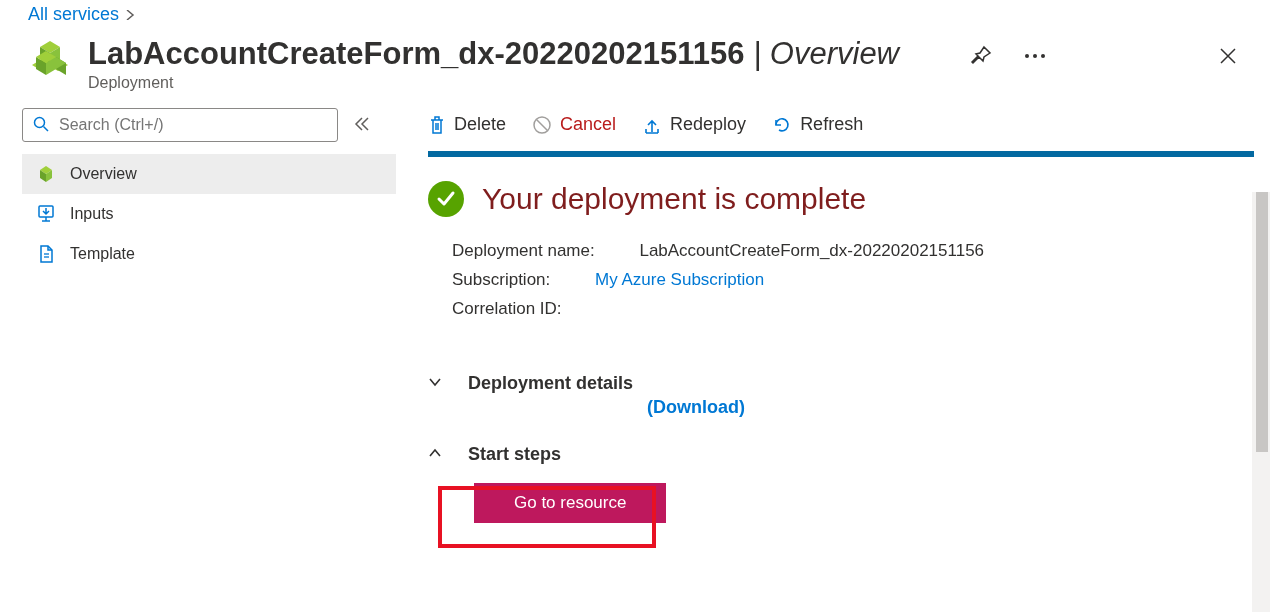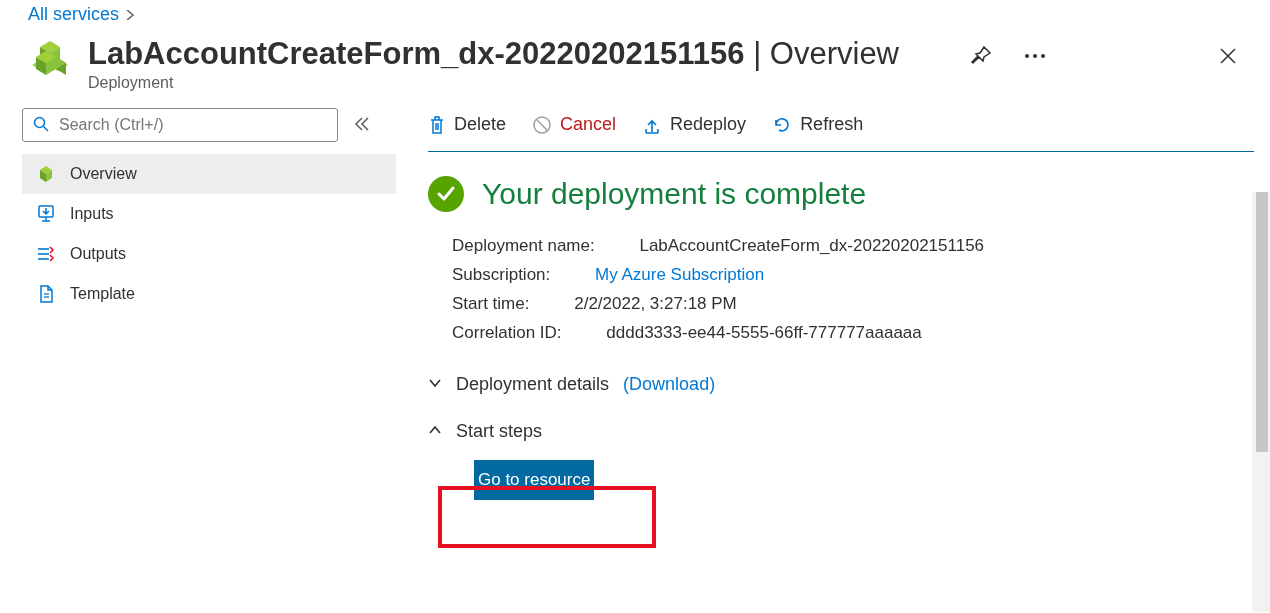--- a/index.html
+++ b/index.html
@@ -13,54 +13,54 @@
     height: 613px;
     overflow: hidden;
   }
   .breadcrumb { padding: 4px 28px 4px; display:flex; align-items:center; gap:6px; }
   .breadcrumb a { color:#0078d4; text-decoration:none; font-size:18px; }
   .chev { color:#605e5c; font-size:14px; }
   .header { padding: 6px 28px 14px; display:flex; align-items:flex-start; gap:16px; }
   .resource-icon { width:44px; height:44px; flex:none; }
   .title-block { flex:1 1 auto; }
   h1 { margin:0; font-size:31px; font-weight:600; color:#323130; line-height:1.2; }
-  .ov { font-weight:400; }
+  .ov { font-weight:400;font-style:italic; }
   .subtitle { font-size:16px; color:#605e5c; margin-top:2px; }
   .header-actions { display:flex; align-items:center; gap:24px; padding-top:6px; }
   .icon-btn { background:none; border:none; cursor:pointer; padding:4px; color:#323130; }
   .icon-btn svg { display:block; }
   .body { display:flex; height:calc(613px - 130px); }
   .sidebar { width:396px; flex:none; padding:2px 0 0 22px; position:relative; }
   .search-wrap { display:flex; align-items:center; gap:14px; padding-right:24px; margin-bottom:12px; }
   .search { display:flex; align-items:center; border:1px solid #8a8886; border-radius:3px; padding:4px 10px; flex:1; height:34px; }
   .search input { border:none; outline:none; font-size:16px; flex:1; color:#ec4899; }
   .collapse-btn { background:none; border:none; cursor:pointer; color:#605e5c; font-size:18px; padding:2px; }
   .nav-item { display:flex; align-items:center; gap:14px; padding:10px 20px 10px 14px; cursor:pointer; font-size:16px; }
   .nav-item.active { background:#ededed; }
   .nav-icon { width:20px; height:20px; flex:none; }
   .main { flex:1; padding:2px 16px 0 32px; position:relative; }
-  .toolbar { display:flex; align-items:center; gap:26px; padding:6px 0 16px; border-bottom:1px solid #0369a1; }
+  .toolbar { display:flex; align-items:center; gap:26px; padding:6px 0 16px; border-bottom:6px solid #0369a1; }
   .tool { display:flex; align-items:center; gap:8px; font-size:18px; color:#323130; cursor:pointer; }
   .tool.disabled { color:#b91c1c; cursor:default; }
   .tool .ic { color:#0078d4; display:flex; }
   .tool.disabled .ic { color:#a19f9d; }
   .content { padding:24px 0 0 0; }
   .status-row { display:flex; align-items:center; gap:18px; margin-bottom:20px; }
   .check { width:36px; height:36px; border-radius:50%; background:#57a300; display:flex; align-items:center; justify-content:center; flex:none; }
-  .status-title { font-size:30px; font-weight:400; color:#15803d; }
+  .status-title { font-size:30px; font-weight:400; color:#7f1d1d; }
   .details { margin-left:24px; font-size:17px; line-height:1.7; }
   .details .row { display:flex; gap:20px; }
   .details .lbl { color:#323130; }
   .details .val { color:#323130; }
   .details .link { color:#0078d4; cursor:pointer; }
   .section { margin-top:26px; display:flex; align-items:center; gap:14px; font-size:18px; }
   .section .caret { color:#323130; cursor:pointer; }
-  .section .title { font-weight:400; }
-  .section .dl { color:#0078d4; cursor:pointer; font-weight:400; }
-  .primary-btn { margin-top:18px; margin-left:46px; background:#0369a1; color:#fff; border:none; font-size:17px; padding:10px 4px; cursor:pointer; }
+  .section .title { font-weight:700;margin-left:12px; }
+  .section .dl { color:#0078d4; cursor:pointer; font-weight:700;margin-top:47px; }
+  .primary-btn { margin-top:18px; margin-left:46px; background:#be185d; color:#fff; border:none; font-size:17px; padding:10px 40px; cursor:pointer; }
   .highlight-box { position:absolute; border:4px solid #e81123; pointer-events:none; }
   .scrollbar { position:absolute; right:0; top:192px; width:18px; height:420px; background:#f3f2f1; }
   .scroll-thumb { position:absolute; right:2px; top:0; width:12px; height:260px; background:#c8c6c4; }
 </style>
 </head>
 <body>
 
 <div class="breadcrumb">
   <a href="#">All services</a>
   <span class="chev">
@@ -148,32 +148,20 @@
             <line x1="10" y1="13" x2="10" y2="17" stroke="#0078d4" stroke-width="1.5"></line>
             <line x1="6" y1="17" x2="14" y2="17" stroke="#0078d4" stroke-width="1.5"></line>
             <path d="M10 4 L10 9 M7 7 L10 10 L13 7" fill="none" stroke="#0078d4" stroke-width="1.5"></path>
           </svg>
       </span>
       <span>Inputs</span>
     </div>
     <div class="nav-item">
       <span class="nav-icon">
         <svg width="20" height="20" viewBox="0 0 20 20">
-          <line x1="2" y1="5" x2="13" y2="5" stroke="#0078d4" stroke-width="1.6"></line>
-          <line x1="2" y1="10" x2="13" y2="10" stroke="#0078d4" stroke-width="1.6"></line>
-          <line x1="2" y1="15" x2="13" y2="15" stroke="#0078d4" stroke-width="1.6"></line>
-          <polyline points="14,3 17,6 14,9" fill="none" stroke="#e81123" stroke-width="1.6"></polyline>
-          <polyline points="14,11 17,14 14,17" fill="none" stroke="#e81123" stroke-width="1.6"></polyline>
-        </svg>
-      </span>
-      <span>Outputs</span>
-    </div>
-    <div class="nav-item">
-      <span class="nav-icon">
-        <svg width="20" height="20" viewBox="0 0 20 20">
             <path d="M5 2 L12 2 L16 6 L16 18 L5 18 Z" fill="none" stroke="#0078d4" stroke-width="1.5"></path>
             <path d="M12 2 L12 6 L16 6" fill="none" stroke="#0078d4" stroke-width="1.5"></path>
             <line x1="8" y1="10" x2="13" y2="10" stroke="#0078d4" stroke-width="1.3"></line>
             <line x1="8" y1="13" x2="13" y2="13" stroke="#0078d4" stroke-width="1.3"></line>
           </svg>
       </span>
       <span>Template</span>
     </div>
   </div>
 
@@ -220,22 +208,21 @@
         <div class="check">
           <svg width="22" height="22" viewBox="0 0 22 22">
               <path d="M4 11 L9 16 L18 5" fill="none" stroke="#fff" stroke-width="3" stroke-linecap="round" stroke-linejoin="round"></path>
             </svg>
         </div>
         <div class="status-title">Your deployment is complete</div>
       </div>
       <div class="details">
         <div class="row"><span class="lbl">Deployment name:</span>&nbsp;<span class="val">LabAccountCreateForm_dx-20220202151156</span></div>
         <div class="row"><span class="lbl">Subscription:</span>&nbsp;<span class="link">My Azure Subscription</span></div>
-        <div class="row"><span class="lbl">Start time:</span>&nbsp;<span class="val">2/2/2022, 3:27:18 PM</span></div>
-        <div class="row"><span class="lbl">Correlation ID:</span>&nbsp;<span class="val">dddd3333-ee44-5555-66ff-777777aaaaaa</span></div>
+        <div class="row"><span class="lbl">Correlation ID:</span>&nbsp;</div>
       </div>
 
       <div class="section">
         <span class="caret">
           <svg width="14" height="14" viewBox="0 0 14 14">
               <path d="M2 4 L7 10 L12 4" fill="none" stroke="#323130" stroke-width="1.6"></path>
             </svg>
         </span>
         <span class="title">Deployment details</span>
         <span class="dl">(Download)</span>

